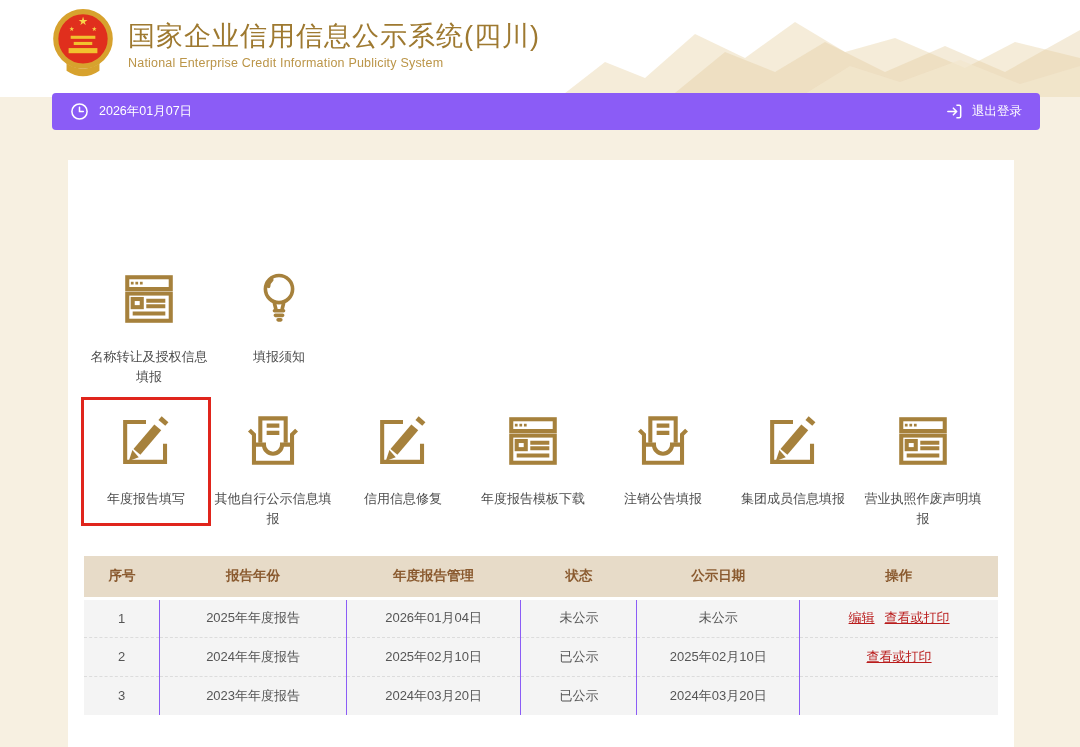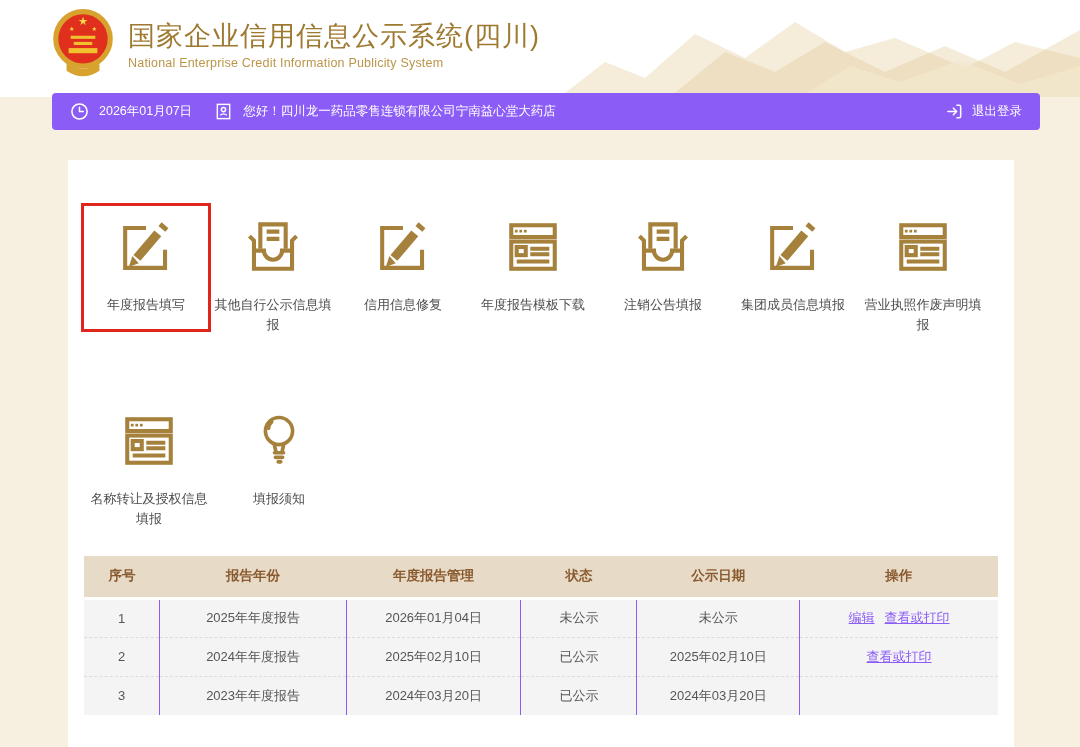--- a/index.html
+++ b/index.html
@@ -42,21 +42,21 @@
   .section-title { font-size:15px; font-weight:bold; color:#7a4a26; letter-spacing:.5px; }
 
   
   table { width:100%; border-collapse:collapse; margin-top:14px; table-layout:fixed; }
   thead th { background:#e7dbc8; color:#8a5a2f; font-size:13.5px; font-weight:bold;
              height:42px; border-bottom:3px solid #ffffff;margin-left:44px; }
   tbody td { background:#f4f4f4; color:#555; font-size:13px; text-align:center; height:39px;
              border-top:1px dashed #dcdcdc; }
   tbody td + td { border-left:1px solid #8b5cf6; }
   tbody tr:first-child td { border-top:none; }
-  .action-link { color:#8b5cf6; text-decoration:underline; cursor:pointer; margin:0 5px; font-size:13px; }
+  .action-link { color:#b91c1c; text-decoration:underline; cursor:pointer; margin:0 5px; font-size:13px; }
 </style>
 </head>
 <body>
 
 <div class="header">
   <svg class="header-art" viewBox="0 0 520 97" preserveAspectRatio="none">
     <path d="M0 97 L45 62 85 78 135 34 185 58 235 22 285 52 335 38 405 68 455 42 520 58 L520 97 Z" fill="#ecdcba" opacity="0.55"></path>
     <path d="M110 97 L165 52 215 72 265 42 325 72 385 46 445 72 520 30 L520 97 Z" fill="#e3cc9f" opacity="0.4"></path>
     <path d="M240 97 L290 66 340 82 400 60 460 84 520 66 L520 97 Z" fill="#f2e7cd" opacity="0.7"></path>
   </svg>
@@ -80,133 +80,32 @@
 </div>
 
 <div class="topbar">
   <div class="left">
     <svg class="tb-icon" viewBox="0 0 20 20" fill="none" stroke="#ffffff" stroke-width="1.6">
       <circle cx="10" cy="10" r="8"></circle>
       <path d="M10 5.5 V10 H14" stroke-linecap="round"></path>
     </svg>
     <span>2026年01月07日</span>
   </div>
-  <div class="greet-group">
-    <svg class="tb-icon" viewBox="0 0 20 20" fill="none" stroke="#ffffff" stroke-width="1.5">
-      <rect x="3.5" y="2.5" width="13" height="15"></rect>
-      <circle cx="10" cy="8" r="2.2"></circle>
-      <path d="M6.5 14 Q10 11 13.5 14"></path>
-    </svg>
-    <span>您好！四川龙一药品零售连锁有限公司宁南益心堂大药店</span>
-  </div>
   <div class="spacer"></div>
   <div class="logout">
     <svg class="tb-icon" viewBox="0 0 20 20" fill="none" stroke="#ffffff" stroke-width="1.6">
       <path d="M12 3.5 h3 a1.5 1.5 0 0 1 1.5 1.5 v10 a1.5 1.5 0 0 1 -1.5 1.5 h-3"></path>
       <path d="M3 10 H12 M8.8 6.5 L12.3 10 L8.8 13.5" stroke-linecap="round" stroke-linejoin="round"></path>
     </svg>
     <span>退出登录</span>
   </div>
 </div>
 
 <div class="card">
 
-  <div class="grid-row">
-
-    <div class="grid-item highlighted">
-      <svg class="gi-icon" viewBox="0 0 64 64">
-        <g fill="none" stroke="#a6813c" stroke-width="4.5">
-          <path d="M53 35 V55 H9 V11 H32"></path>
-          <line x1="22" y1="44" x2="45" y2="17" stroke-width="10"></line>
-          <line x1="49.5" y1="12" x2="53" y2="8" stroke-width="10"></line>
-        </g>
-        <polygon points="13,54 24,50 17,42" fill="#a6813c"></polygon>
-      </svg>
-      <div class="gi-label">年度报告填写</div>
-    </div>
-
-    <div class="grid-item">
-      <svg class="gi-icon" viewBox="0 0 64 64">
-        <g fill="none" stroke="#a6813c" stroke-width="4.5">
-          <path d="M18 34 V7 H46 V34"></path>
-          <path d="M25 15 H39 M25 23 H39"></path>
-          <path d="M6 20 L11 25 V56 H53 V25 L58 20"></path>
-          <path d="M11 36 H22 a10 10 0 0 0 20 0 H53"></path>
-        </g>
-      </svg>
-      <div class="gi-label">其他自行公示信息填报</div>
-    </div>
-
-    <div class="grid-item">
-      <svg class="gi-icon" viewBox="0 0 64 64">
-        <g fill="none" stroke="#a6813c" stroke-width="4.5">
-          <path d="M53 35 V55 H9 V11 H32"></path>
-          <line x1="22" y1="44" x2="45" y2="17" stroke-width="10"></line>
-          <line x1="49.5" y1="12" x2="53" y2="8" stroke-width="10"></line>
-        </g>
-        <polygon points="13,54 24,50 17,42" fill="#a6813c"></polygon>
-      </svg>
-      <div class="gi-label">信用信息修复</div>
-    </div>
-
-    <div class="grid-item">
-      <svg class="gi-icon" viewBox="0 0 64 64">
-        <g fill="none" stroke="#a6813c" stroke-width="4.5">
-          <rect x="8" y="8" width="48" height="13"></rect>
-          <rect x="8" y="26" width="48" height="30"></rect>
-          <rect x="14" y="32" width="10" height="9"></rect>
-          <path d="M29 34 H50 M29 40 H50 M14 48 H50"></path>
-        </g>
-        <rect x="12" y="13" width="3" height="3" fill="#a6813c"></rect>
-        <rect x="17" y="13" width="3" height="3" fill="#a6813c"></rect>
-        <rect x="22" y="13" width="3" height="3" fill="#a6813c"></rect>
-      </svg>
-      <div class="gi-label">年度报告模板下载</div>
-    </div>
-
-    <div class="grid-item">
-      <svg class="gi-icon" viewBox="0 0 64 64">
-        <g fill="none" stroke="#a6813c" stroke-width="4.5">
-          <path d="M18 34 V7 H46 V34"></path>
-          <path d="M25 15 H39 M25 23 H39"></path>
-          <path d="M6 20 L11 25 V56 H53 V25 L58 20"></path>
-          <path d="M11 36 H22 a10 10 0 0 0 20 0 H53"></path>
-        </g>
-      </svg>
-      <div class="gi-label">注销公告填报</div>
-    </div>
-
-    <div class="grid-item">
-      <svg class="gi-icon" viewBox="0 0 64 64">
-        <g fill="none" stroke="#a6813c" stroke-width="4.5">
-          <path d="M53 35 V55 H9 V11 H32"></path>
-          <line x1="22" y1="44" x2="45" y2="17" stroke-width="10"></line>
-          <line x1="49.5" y1="12" x2="53" y2="8" stroke-width="10"></line>
-        </g>
-        <polygon points="13,54 24,50 17,42" fill="#a6813c"></polygon>
-      </svg>
-      <div class="gi-label">集团成员信息填报</div>
-    </div>
-
-    <div class="grid-item">
-      <svg class="gi-icon" viewBox="0 0 64 64">
-        <g fill="none" stroke="#a6813c" stroke-width="4.5">
-          <rect x="8" y="8" width="48" height="13"></rect>
-          <rect x="8" y="26" width="48" height="30"></rect>
-          <rect x="14" y="32" width="10" height="9"></rect>
-          <path d="M29 34 H50 M29 40 H50 M14 48 H50"></path>
-        </g>
-        <rect x="12" y="13" width="3" height="3" fill="#a6813c"></rect>
-        <rect x="17" y="13" width="3" height="3" fill="#a6813c"></rect>
-        <rect x="22" y="13" width="3" height="3" fill="#a6813c"></rect>
-      </svg>
-      <div class="gi-label">营业执照作废声明填报</div>
-    </div>
-  </div>
-
   <div class="grid-row second">
 
     <div class="grid-item">
       <svg class="gi-icon" viewBox="0 0 64 64">
         <g fill="none" stroke="#a6813c" stroke-width="4.5">
           <rect x="8" y="8" width="48" height="13"></rect>
           <rect x="8" y="26" width="48" height="30"></rect>
           <rect x="14" y="32" width="10" height="9"></rect>
           <path d="M29 34 H50 M29 40 H50 M14 48 H50"></path>
         </g>
@@ -220,20 +119,113 @@
     <div class="grid-item">
       <svg class="gi-icon" viewBox="0 0 64 64">
         <g fill="none" stroke="#a6813c" stroke-width="4" stroke-linecap="round">
           <circle cx="32" cy="21" r="15"></circle>
           <path d="M24 11 a10 10 0 0 0 -3.5 7"></path>
           <path d="M27 37 L28.5 43 M37 37 L35.5 43"></path>
           <path d="M27 45 H37 M28 50 H36 M31 55 H34"></path>
         </g>
       </svg>
       <div class="gi-label">填报须知</div>
+    </div>
+  </div>
+
+  <div class="grid-row">
+
+    <div class="grid-item highlighted">
+      <svg class="gi-icon" viewBox="0 0 64 64">
+        <g fill="none" stroke="#a6813c" stroke-width="4.5">
+          <path d="M53 35 V55 H9 V11 H32"></path>
+          <line x1="22" y1="44" x2="45" y2="17" stroke-width="10"></line>
+          <line x1="49.5" y1="12" x2="53" y2="8" stroke-width="10"></line>
+        </g>
+        <polygon points="13,54 24,50 17,42" fill="#a6813c"></polygon>
+      </svg>
+      <div class="gi-label">年度报告填写</div>
+    </div>
+
+    <div class="grid-item">
+      <svg class="gi-icon" viewBox="0 0 64 64">
+        <g fill="none" stroke="#a6813c" stroke-width="4.5">
+          <path d="M18 34 V7 H46 V34"></path>
+          <path d="M25 15 H39 M25 23 H39"></path>
+          <path d="M6 20 L11 25 V56 H53 V25 L58 20"></path>
+          <path d="M11 36 H22 a10 10 0 0 0 20 0 H53"></path>
+        </g>
+      </svg>
+      <div class="gi-label">其他自行公示信息填报</div>
+    </div>
+
+    <div class="grid-item">
+      <svg class="gi-icon" viewBox="0 0 64 64">
+        <g fill="none" stroke="#a6813c" stroke-width="4.5">
+          <path d="M53 35 V55 H9 V11 H32"></path>
+          <line x1="22" y1="44" x2="45" y2="17" stroke-width="10"></line>
+          <line x1="49.5" y1="12" x2="53" y2="8" stroke-width="10"></line>
+        </g>
+        <polygon points="13,54 24,50 17,42" fill="#a6813c"></polygon>
+      </svg>
+      <div class="gi-label">信用信息修复</div>
+    </div>
+
+    <div class="grid-item">
+      <svg class="gi-icon" viewBox="0 0 64 64">
+        <g fill="none" stroke="#a6813c" stroke-width="4.5">
+          <rect x="8" y="8" width="48" height="13"></rect>
+          <rect x="8" y="26" width="48" height="30"></rect>
+          <rect x="14" y="32" width="10" height="9"></rect>
+          <path d="M29 34 H50 M29 40 H50 M14 48 H50"></path>
+        </g>
+        <rect x="12" y="13" width="3" height="3" fill="#a6813c"></rect>
+        <rect x="17" y="13" width="3" height="3" fill="#a6813c"></rect>
+        <rect x="22" y="13" width="3" height="3" fill="#a6813c"></rect>
+      </svg>
+      <div class="gi-label">年度报告模板下载</div>
+    </div>
+
+    <div class="grid-item">
+      <svg class="gi-icon" viewBox="0 0 64 64">
+        <g fill="none" stroke="#a6813c" stroke-width="4.5">
+          <path d="M18 34 V7 H46 V34"></path>
+          <path d="M25 15 H39 M25 23 H39"></path>
+          <path d="M6 20 L11 25 V56 H53 V25 L58 20"></path>
+          <path d="M11 36 H22 a10 10 0 0 0 20 0 H53"></path>
+        </g>
+      </svg>
+      <div class="gi-label">注销公告填报</div>
+    </div>
+
+    <div class="grid-item">
+      <svg class="gi-icon" viewBox="0 0 64 64">
+        <g fill="none" stroke="#a6813c" stroke-width="4.5">
+          <path d="M53 35 V55 H9 V11 H32"></path>
+          <line x1="22" y1="44" x2="45" y2="17" stroke-width="10"></line>
+          <line x1="49.5" y1="12" x2="53" y2="8" stroke-width="10"></line>
+        </g>
+        <polygon points="13,54 24,50 17,42" fill="#a6813c"></polygon>
+      </svg>
+      <div class="gi-label">集团成员信息填报</div>
+    </div>
+
+    <div class="grid-item">
+      <svg class="gi-icon" viewBox="0 0 64 64">
+        <g fill="none" stroke="#a6813c" stroke-width="4.5">
+          <rect x="8" y="8" width="48" height="13"></rect>
+          <rect x="8" y="26" width="48" height="30"></rect>
+          <rect x="14" y="32" width="10" height="9"></rect>
+          <path d="M29 34 H50 M29 40 H50 M14 48 H50"></path>
+        </g>
+        <rect x="12" y="13" width="3" height="3" fill="#a6813c"></rect>
+        <rect x="17" y="13" width="3" height="3" fill="#a6813c"></rect>
+        <rect x="22" y="13" width="3" height="3" fill="#a6813c"></rect>
+      </svg>
+      <div class="gi-label">营业执照作废声明填报</div>
     </div>
   </div>
 
 
   <table>
     <colgroup>
       <col style="width:8.3%">
         <col style="width:20.4%">
         <col style="width:19.1%">
       <col style="width:12.7%">

